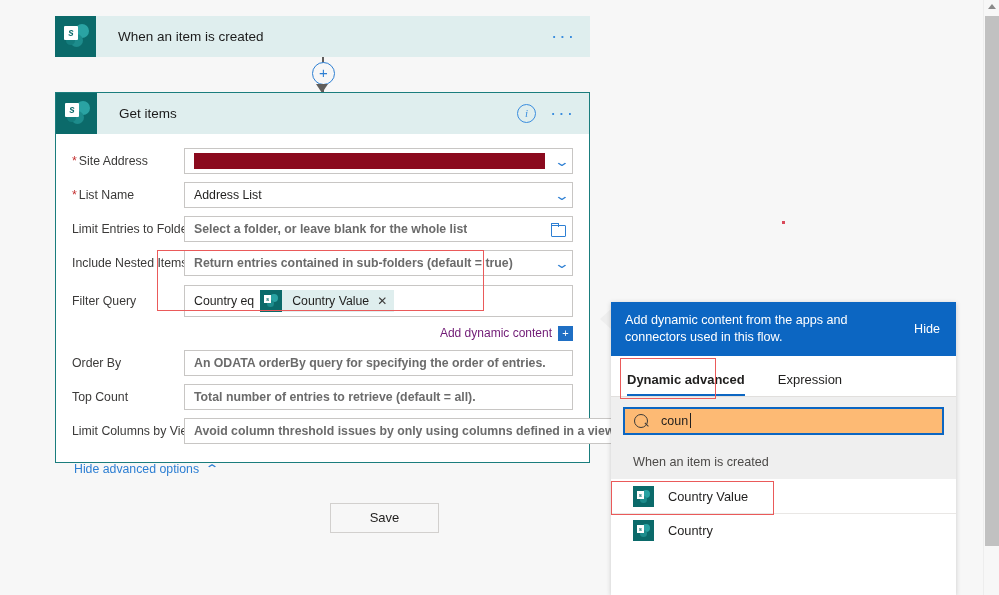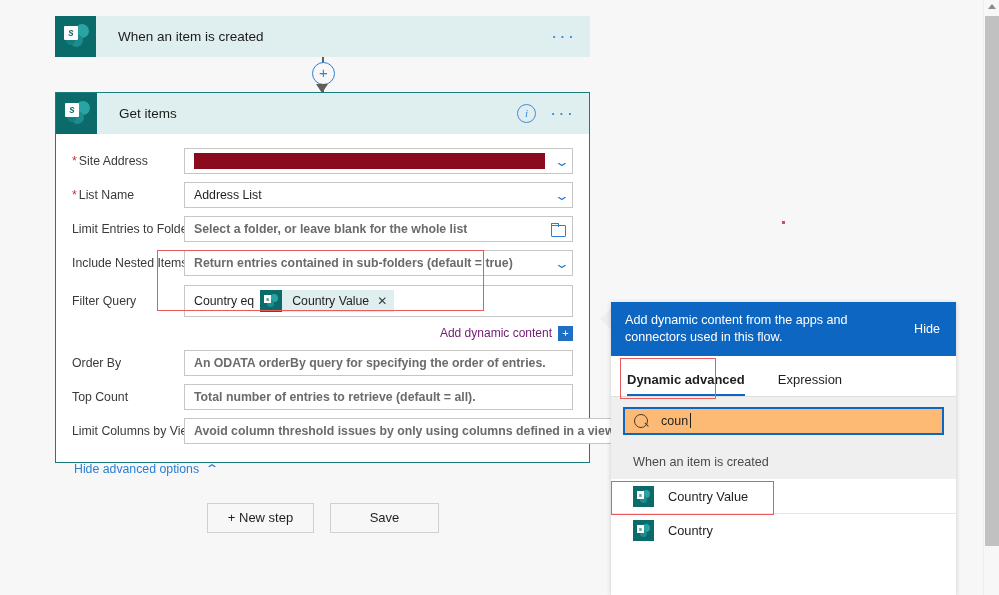--- a/index.html
+++ b/index.html
@@ -549,21 +549,20 @@
       </div>
 
       <div id="hide-adv">
         <div class="lbl">Hide advanced options</div>
         <div class="caret">⌃</div>
       </div>
 
     </div>
   </div>
 
-  <div class="btm-btn" id="new-step-btn">+ New step</div>
   <div class="btm-btn" id="save-btn">Save</div>
 
   <div id="dyn-pointer"></div>
   <div id="dyn-panel">
 
     <div id="dyn-head">
       <div id="dyn-head-text">Add dynamic content from the apps and connectors used in this flow.</div>
       <div id="dyn-hide">Hide</div>
     </div>
 

